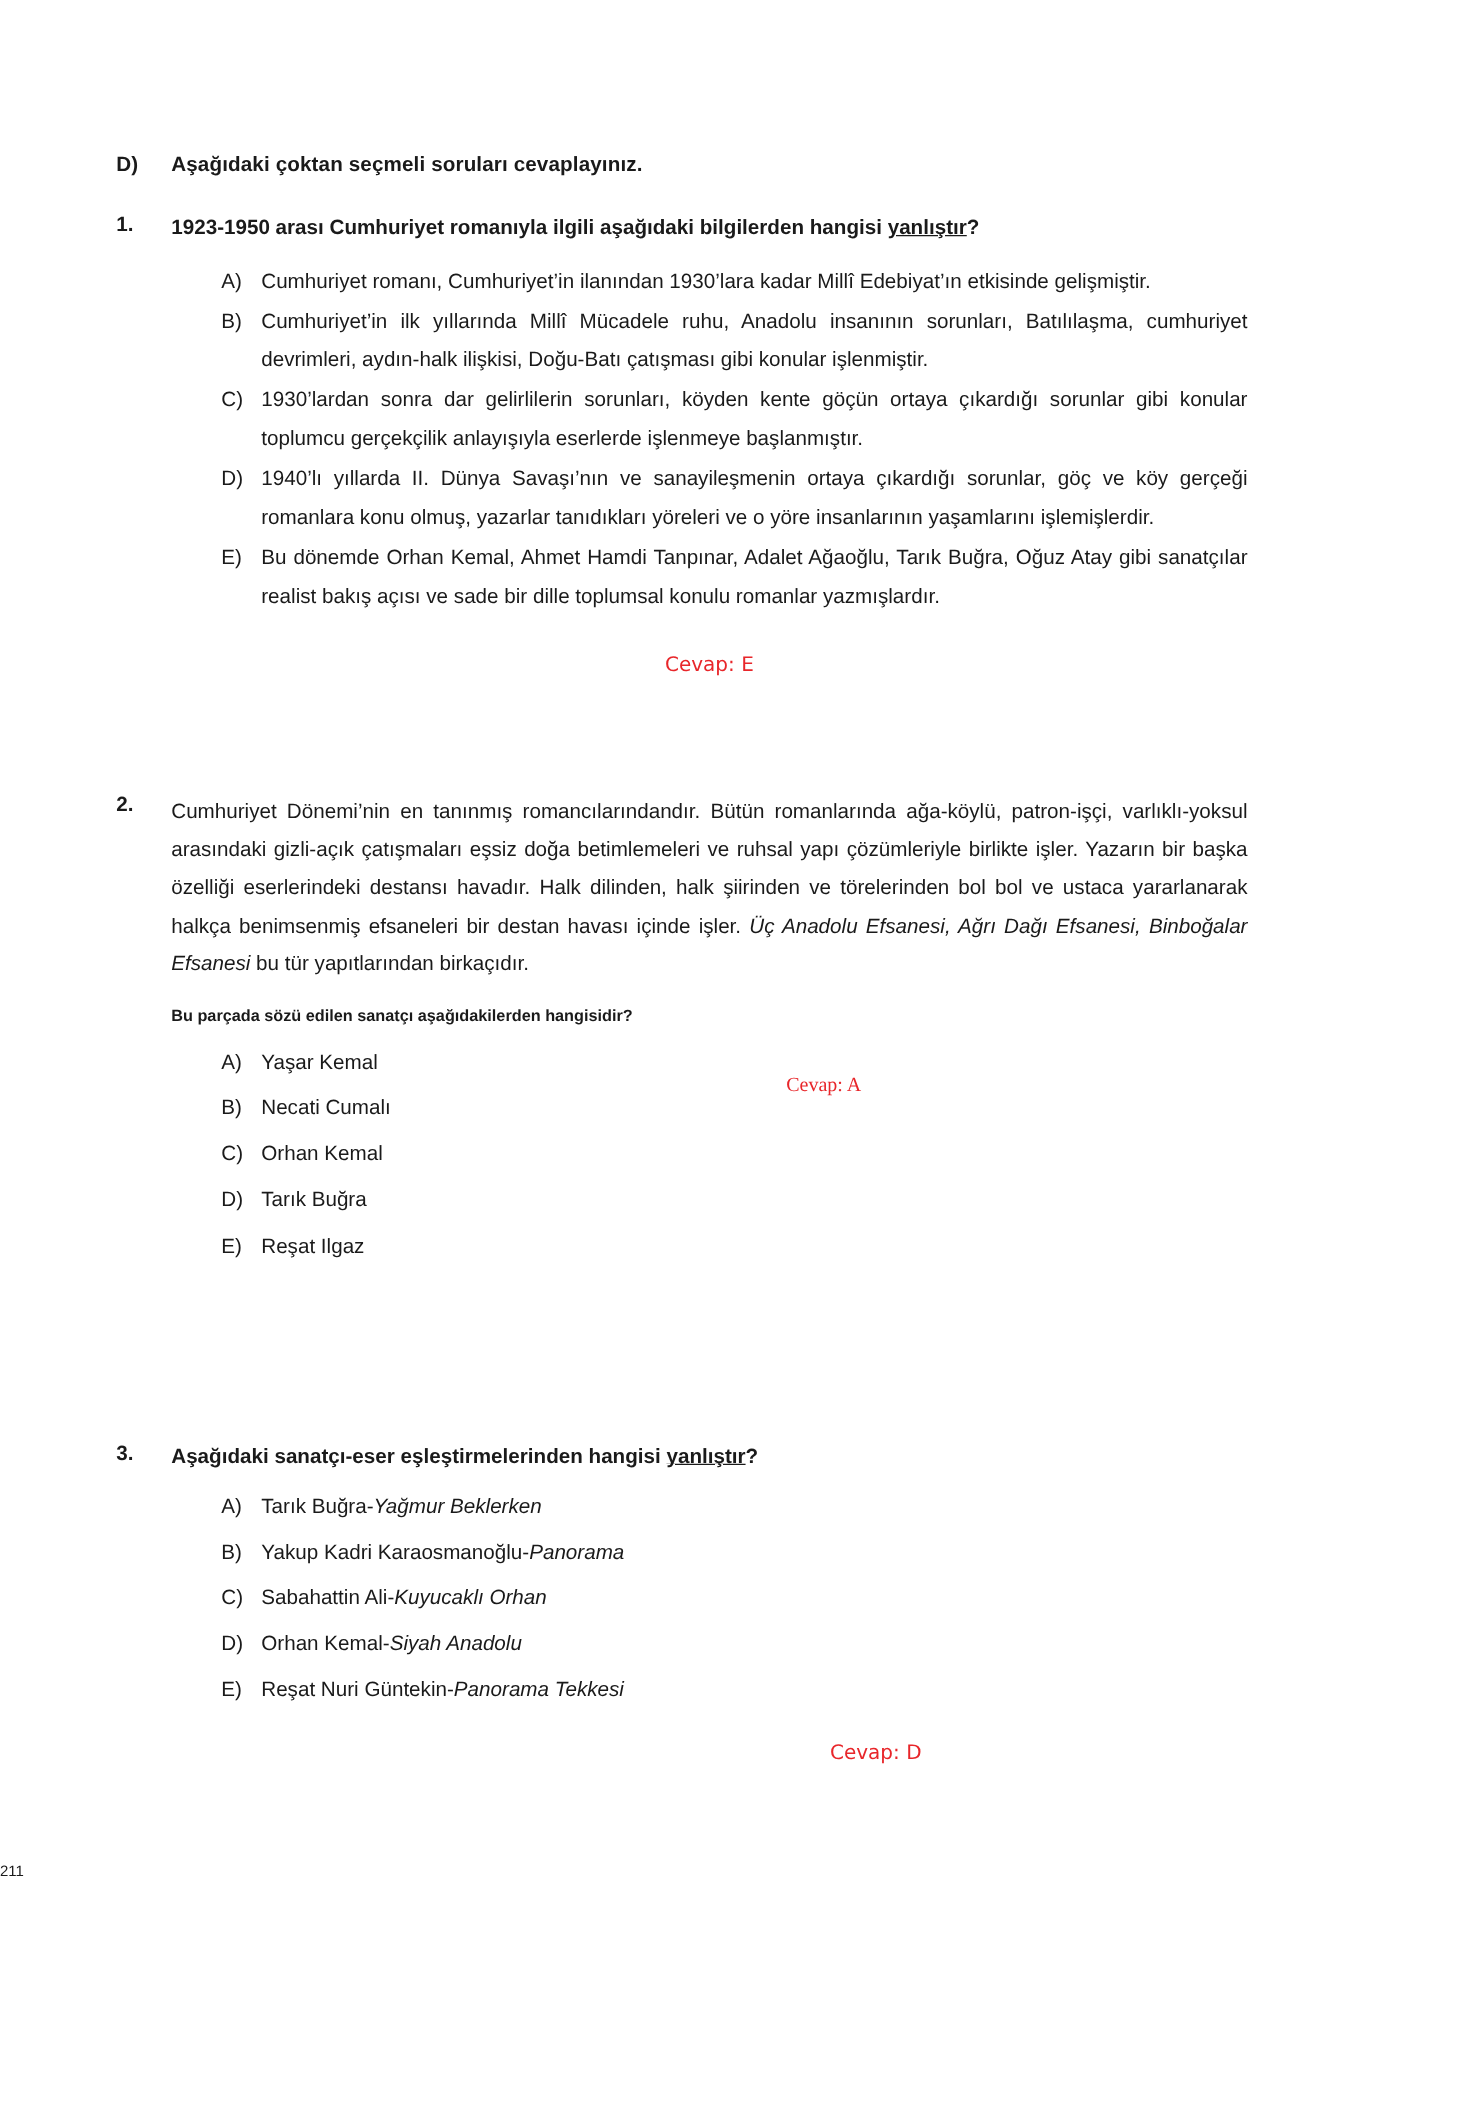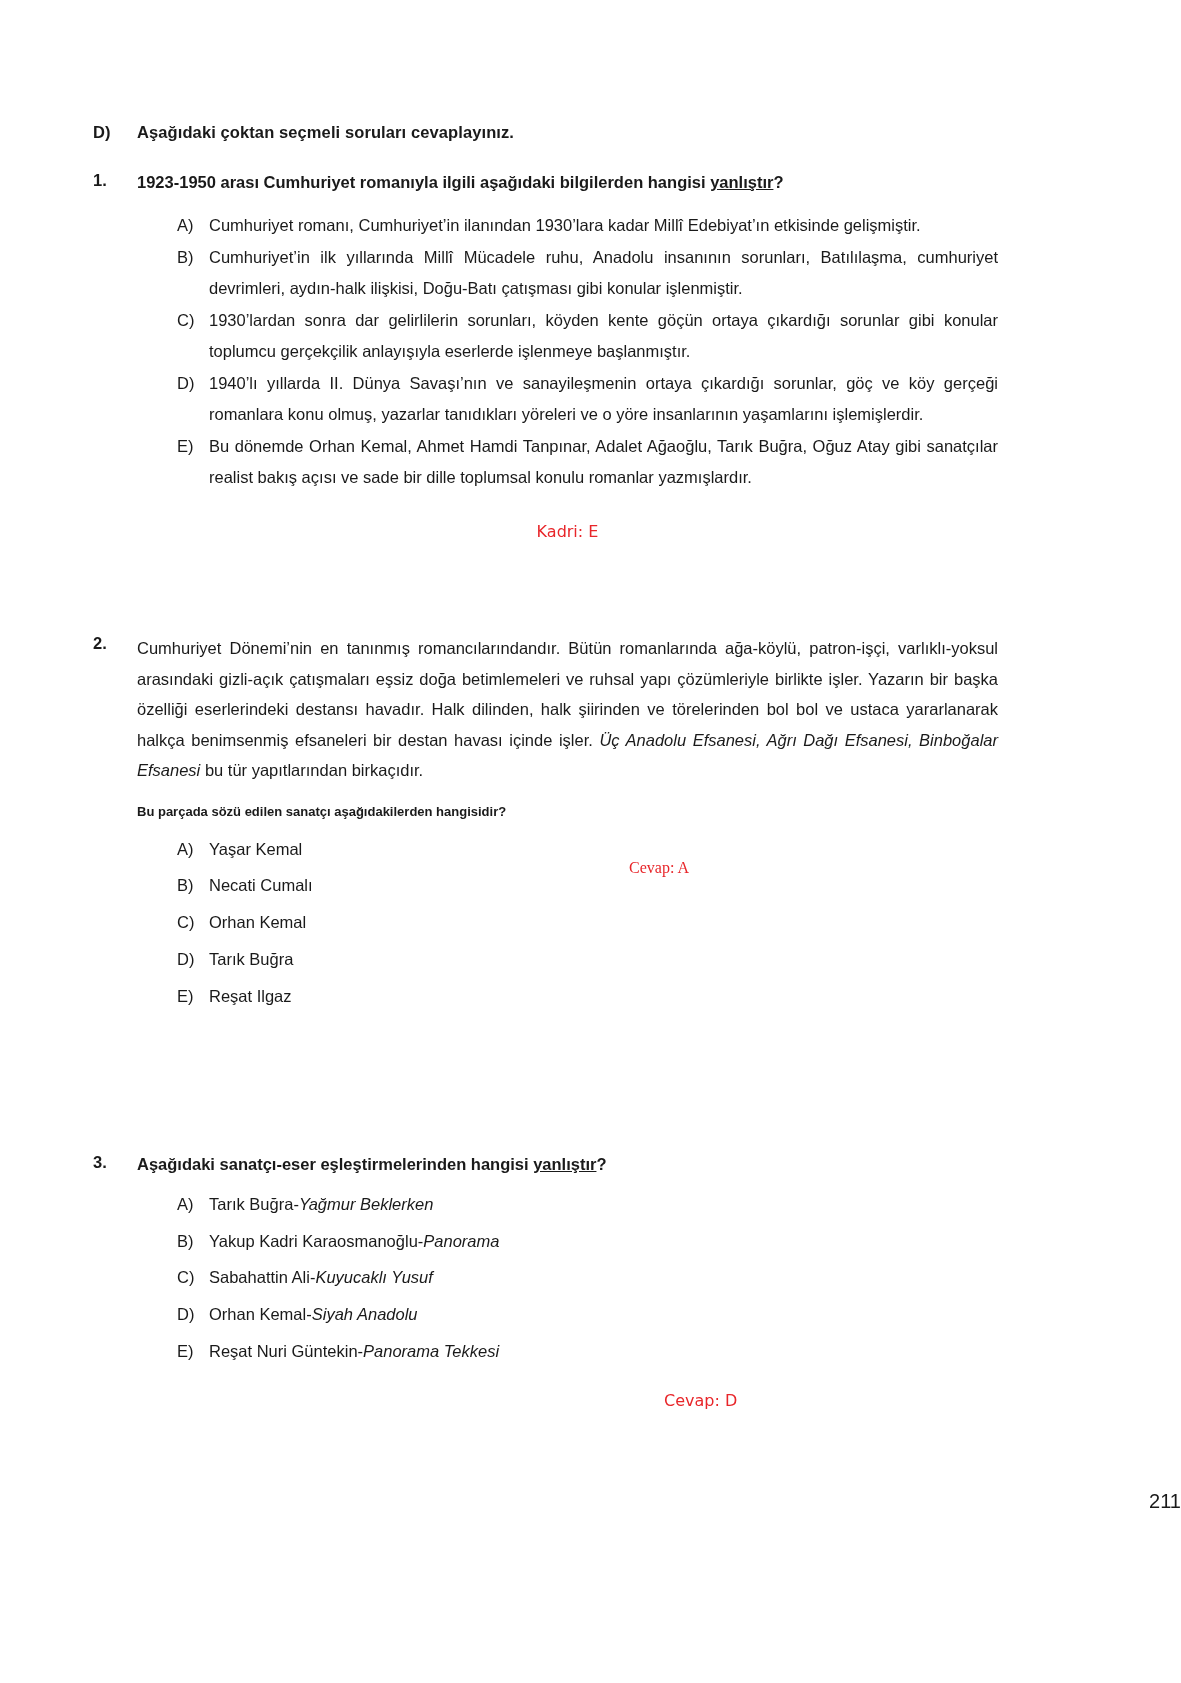--- a/index.html
+++ b/index.html
@@ -121,23 +121,22 @@
   .answer-float {
     position: absolute;
   }
 
   
   .page-number {
     position: absolute;
     left: 0;
     right: 0;
     top: 1490px;
-    text-align: right;
-    font-size: 20px;
-    padding-left: 30px;
+    text-align: left;
+    font-size: 12px;
   }
 
   .spacer-1 { height: 92px; }
   .spacer-2 { height: 132px; }
 </style>
 </head>
 <body>
 
 <div class="page">
   <div class="content">
@@ -171,21 +170,21 @@
             <span class="letter">D)</span>
             <span class="otext">1940’lı yıllarda II. Dünya Savaşı’nın ve sanayileşmenin ortaya çıkardığı sorunlar, göç ve köy gerçeği romanlara konu olmuş, yazarlar tanıdıkları yöreleri ve o yöre insanlarının yaşamlarını işlemişlerdir.</span>
           </div>
           <div class="option">
             <span class="letter">E)</span>
             <span class="otext">Bu dönemde Orhan Kemal, Ahmet Hamdi Tanpınar, Adalet Ağaoğlu, Tarık Buğra, Oğuz Atay gibi sanatçılar realist bakış açısı ve sade bir dille toplumsal konulu romanlar yazmışlardır.</span>
           </div>
         </div>
 
         <div class="answer-center">
-          <span class="answer">Kadri: E</span>
+          <span class="answer">Cevap: E</span>
         </div>
       </div>
     </div>
 
     <div class="spacer-1"></div>
 
     <div class="question">
       <div class="q-number">2.</div>
       <div class="q-body">
         <div class="q-passage">
@@ -235,21 +234,21 @@
             <div class="option">
               <span class="letter">A)</span>
               <span class="otext"><span>Tarık Buğra</span><span>-</span><i>Yağmur Beklerken</i></span>
             </div>
             <div class="option">
               <span class="letter">B)</span>
               <span class="otext"><span>Yakup Kadri Karaosmanoğlu</span><span>-</span><i>Panorama</i></span>
             </div>
             <div class="option">
               <span class="letter">C)</span>
-              <span class="otext"><span>Sabahattin Ali</span><span>-</span><i>Kuyucaklı Yusuf</i></span>
+              <span class="otext"><span>Sabahattin Ali</span><span>-</span><i>Kuyucaklı Orhan</i></span>
             </div>
             <div class="option">
               <span class="letter">D)</span>
               <span class="otext"><span>Orhan Kemal</span><span>-</span><i>Siyah Anadolu</i></span>
             </div>
             <div class="option">
               <span class="letter">E)</span>
               <span class="otext"><span>Reşat Nuri Güntekin</span><span>-</span><i>Panorama Tekkesi</i></span>
             </div>
           </div>

